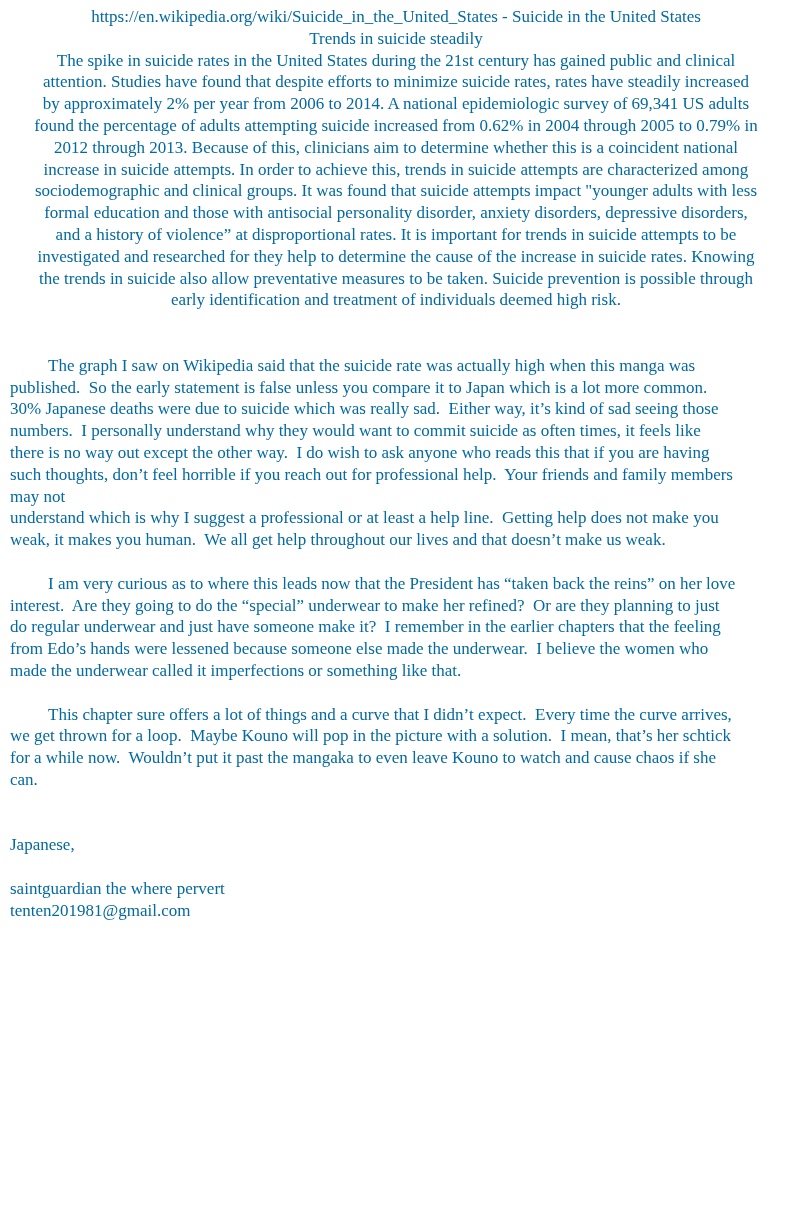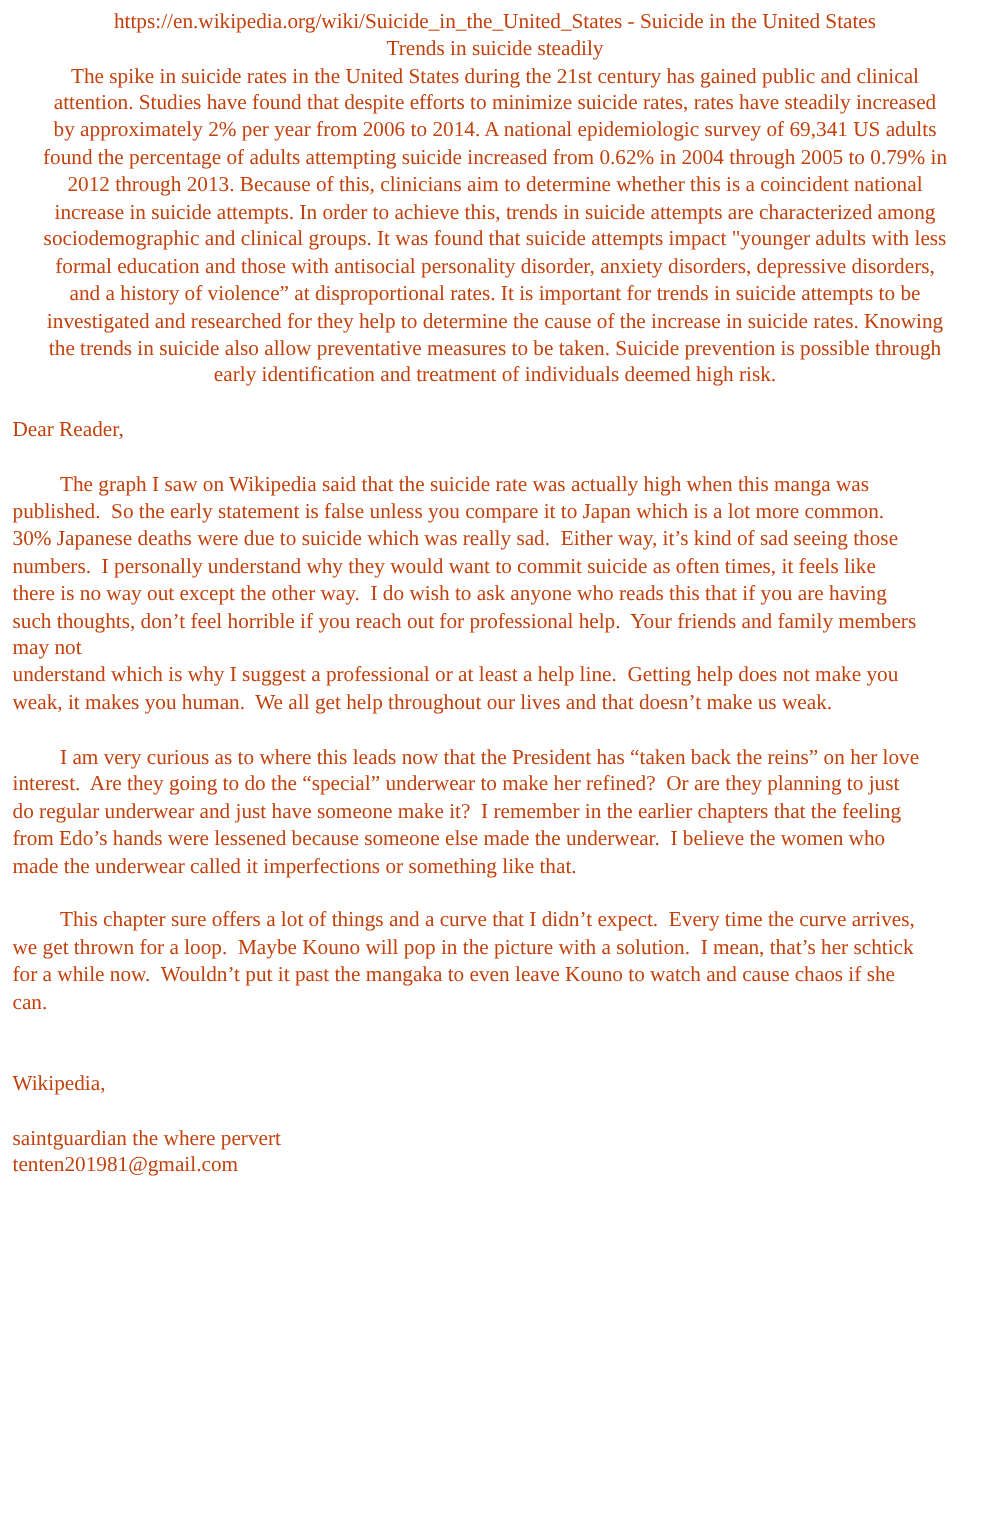--- a/index.html
+++ b/index.html
@@ -11,21 +11,21 @@
     overflow: hidden;
   }
   .page {
     box-sizing: border-box;
     width: 792px;
     height: 892px;
     padding: 6px 10px 12px 10px;
     font-family: "Liberation Serif", "DejaVu Serif", serif;
     font-size: 17px;
     line-height: 21.8px;
-    color: #c2410c;
+    color: #0369a1;
     background: #ffffff;
   }
   .line, .para {
     white-space: pre;      
     margin: 0;
   }
   .center {
     text-align: center;
   }
   .indent {
@@ -50,21 +50,20 @@
 increase in suicide attempts. In order to achieve this, trends in suicide attempts are characterized among
 sociodemographic and clinical groups. It was found that suicide attempts impact "younger adults with less
 formal education and those with antisocial personality disorder, anxiety disorders, depressive disorders,
 and a history of violence” at disproportional rates. It is important for trends in suicide attempts to be
 investigated and researched for they help to determine the cause of the increase in suicide rates. Knowing
 the trends in suicide also allow preventative measures to be taken. Suicide prevention is possible through
 early identification and treatment of individuals deemed high risk.</div>
 
   <div class="gap"></div>
 
-  <div class="line">Dear Reader,</div>
 
   <div class="gap"></div>
 
   <div class="para indent">The graph I saw on Wikipedia said that the suicide rate was actually high when this manga was
 published.  So the early statement is false unless you compare it to Japan which is a lot more common.
 30% Japanese deaths were due to suicide which was really sad.  Either way, it’s kind of sad seeing those
 numbers.  I personally understand why they would want to commit suicide as often times, it feels like
 there is no way out except the other way.  I do wish to ask anyone who reads this that if you are having
 such thoughts, don’t feel horrible if you reach out for professional help.  Your friends and family members
 may not
@@ -84,20 +83,20 @@
   <div class="para indent">This chapter sure offers a lot of things and a curve that I didn’t expect.  Every time the curve arrives,
 we get thrown for a loop.  Maybe Kouno will pop in the picture with a solution.  I mean, that’s her schtick
 for a while now.  Wouldn’t put it past the mangaka to even leave Kouno to watch and cause chaos if she
 can.</div>
 
   <div class="gap"></div>
 
 
   <div class="gap"></div>
 
-  <div class="line">Wikipedia,</div>
+  <div class="line">Japanese,</div>
 
   <div class="gap"></div>
 
   <div class="line">saintguardian the where pervert</div>
   <div class="line">tenten201981@gmail.com</div>
 
 </div>
 
 </body></html>

